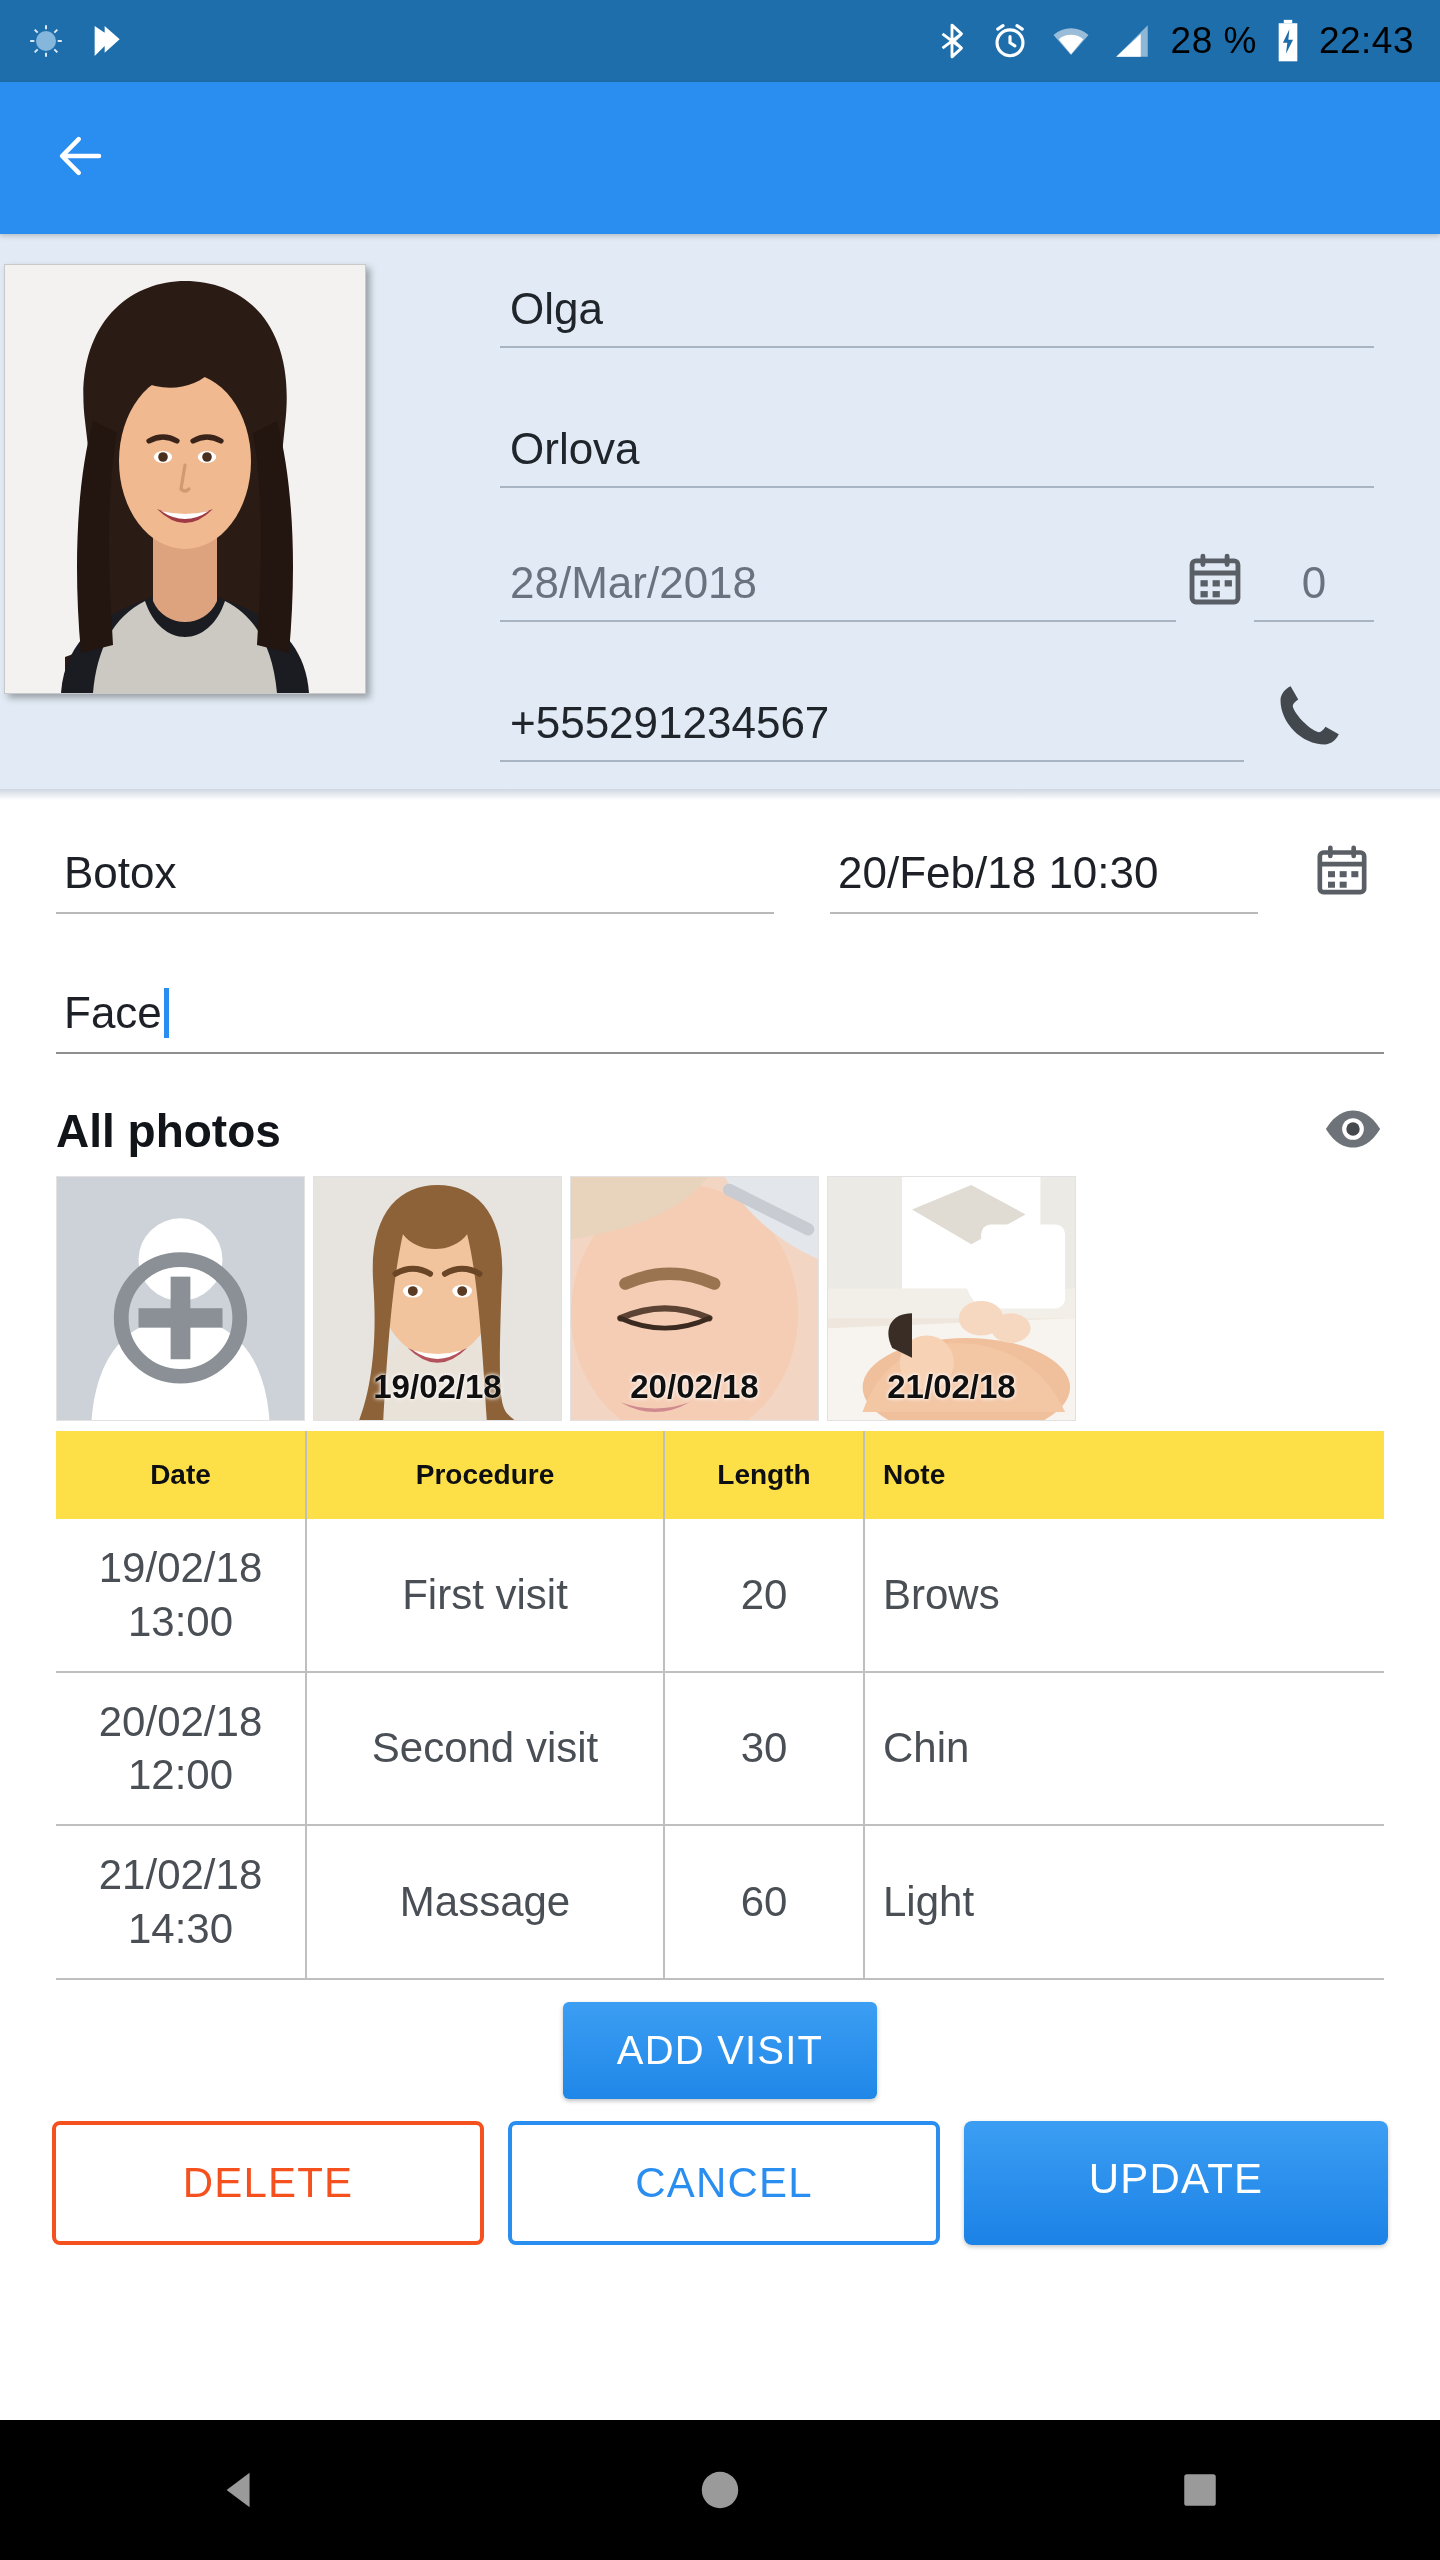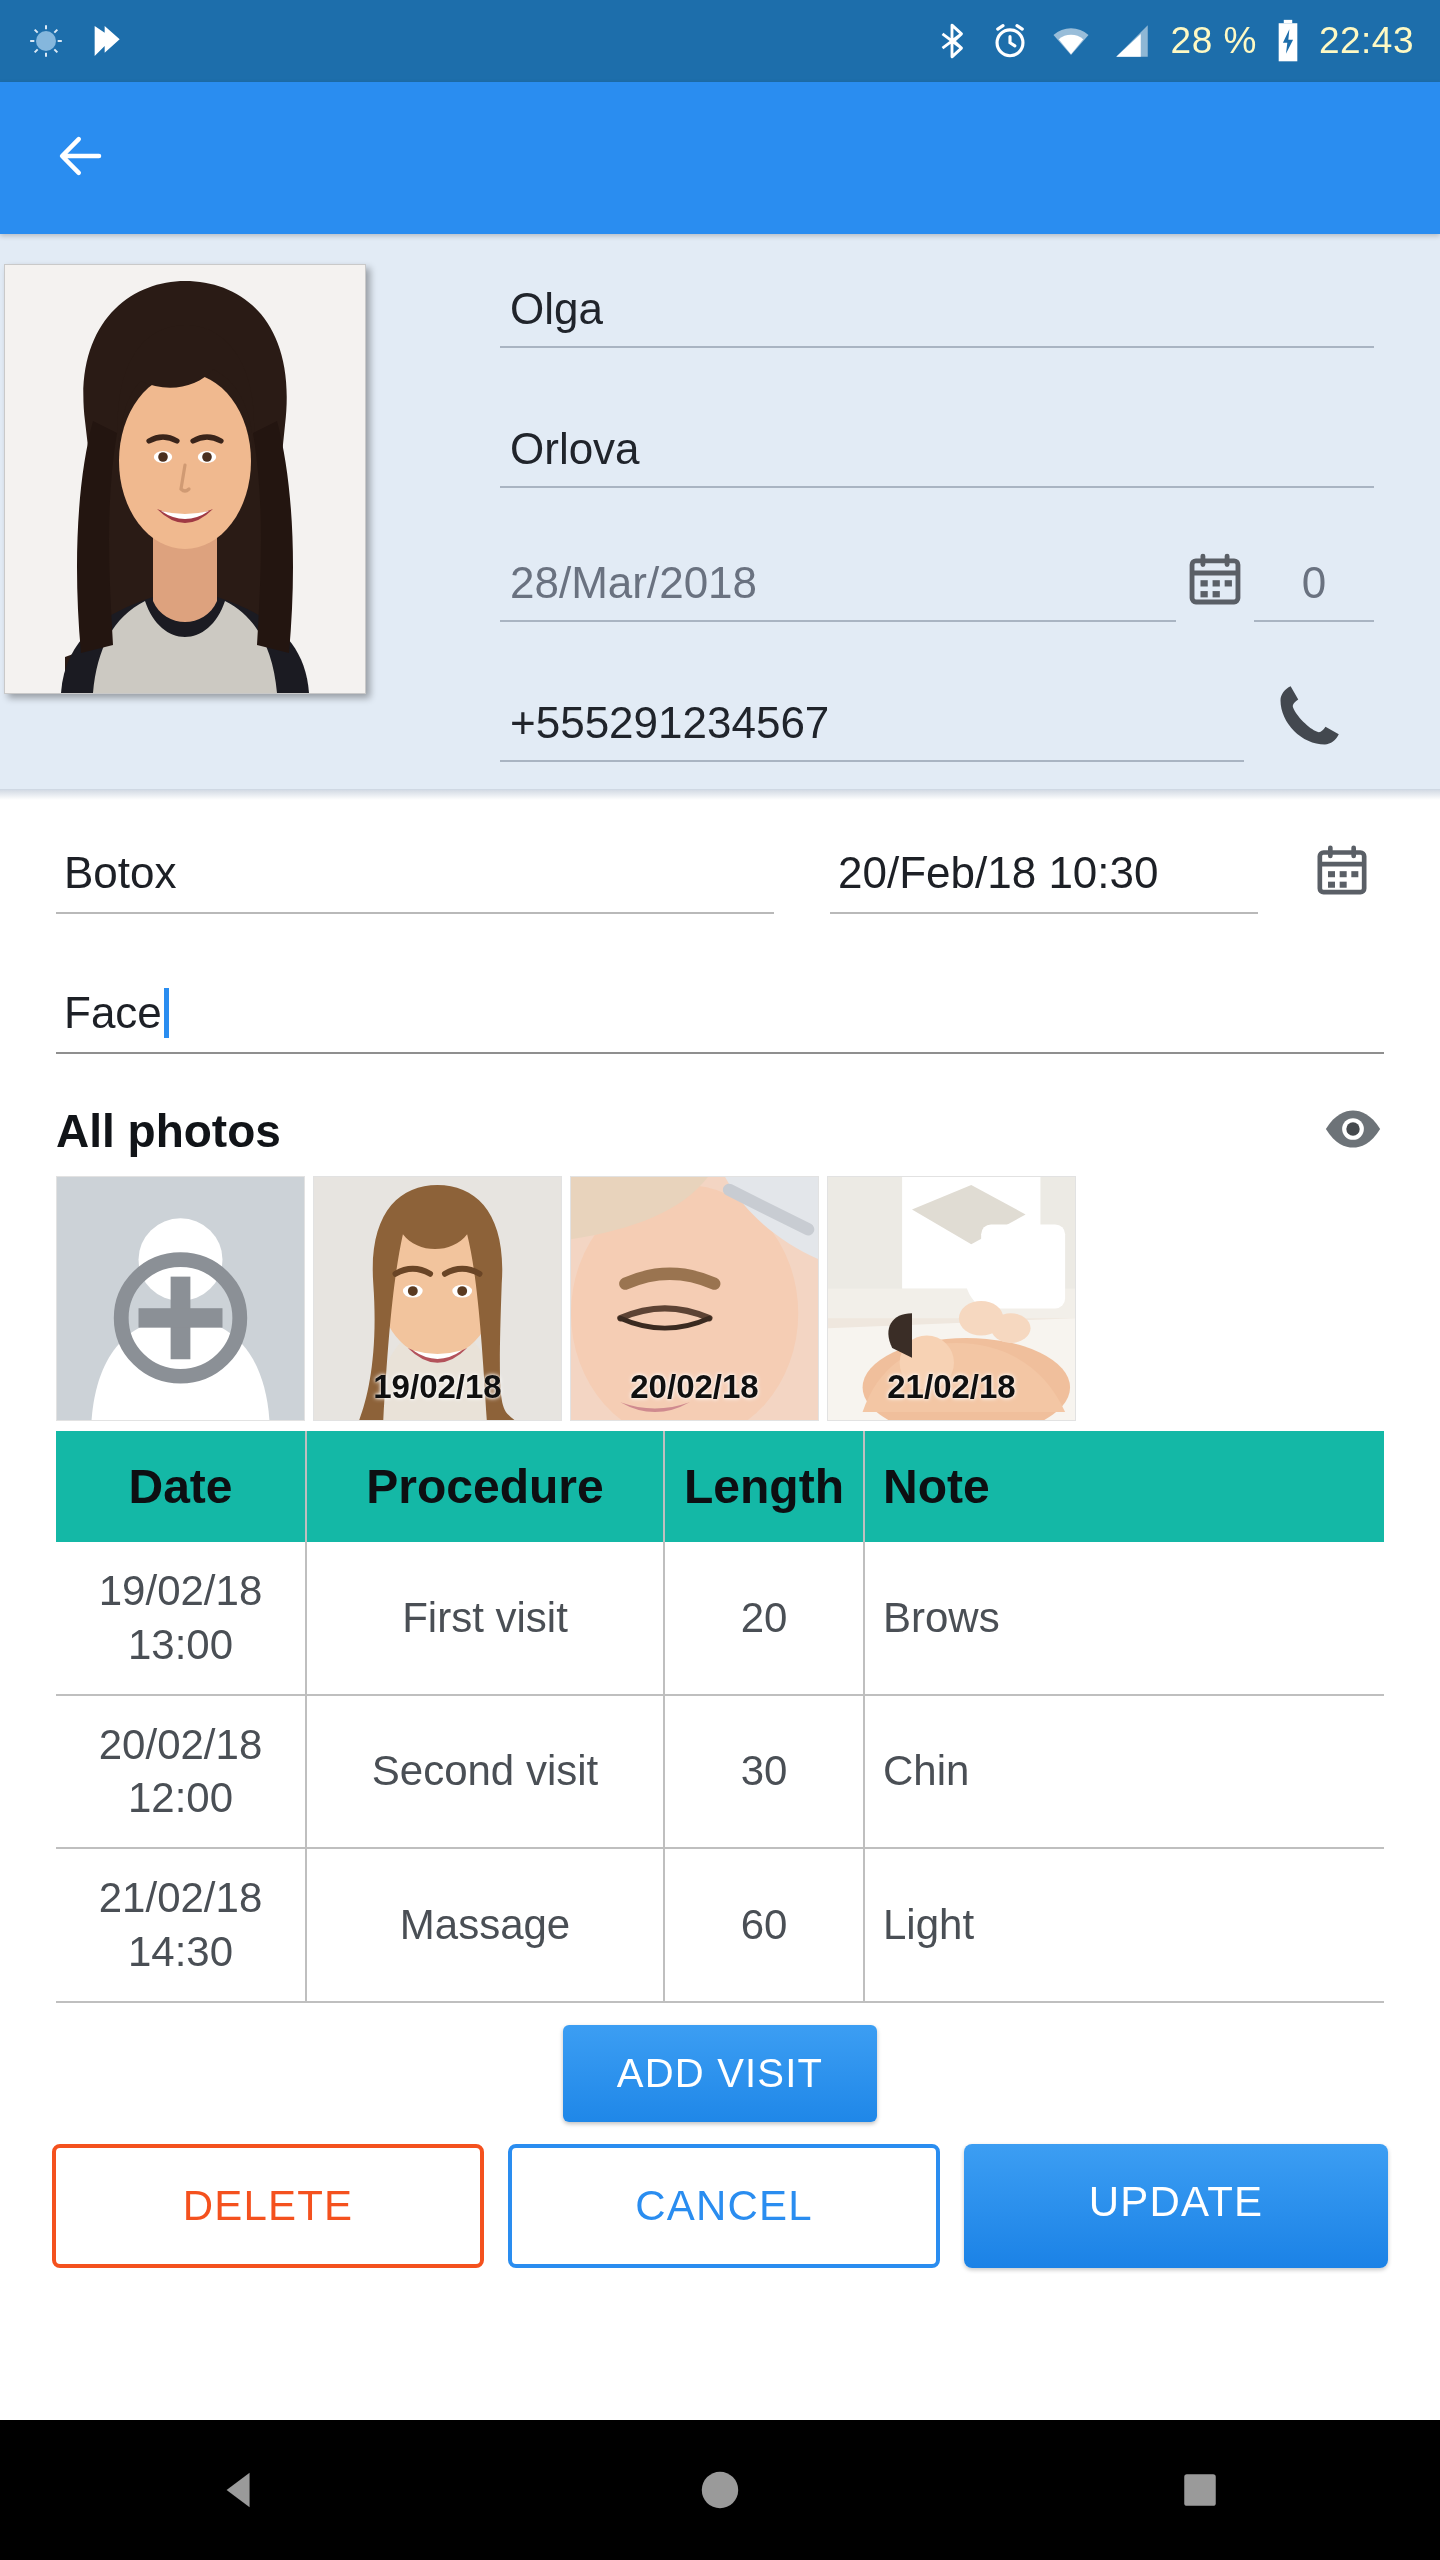--- a/index.html
+++ b/index.html
@@ -6,21 +6,21 @@
   html, body {
     width: 1440px; height: 2560px;
     background: #ffffff;
     font-family: "Liberation Sans", sans-serif;
     overflow: hidden;
   }
   #app { position: relative; width: 1440px; height: 2560px; display: flex; flex-direction: column; }
 
   
   .statusbar {
-    height: 82px; background: #1d6eab; color: #fef9c3;
+    height: 82px; background: #1d6eab; color: #000000;
     display: flex; align-items: center; padding: 0 26px; flex: 0 0 auto;
   }
   .sb-left { display: flex; align-items: center; gap: 22px; }
   .sb-right { margin-left: auto; display: flex; align-items: center; gap: 18px; }
   .sb-icon { display: flex; align-items: center; justify-content: center; }
   .sb-text { font-size: 37px; letter-spacing: .5px; font-weight: 400; }
   .sb-time { font-size: 37px; letter-spacing: .5px; }
 
   
   .appbar {
@@ -95,21 +95,21 @@
   .thumb-label {
     position: absolute; left: 0; right: 0; bottom: 14px; text-align: center;
     font-size: 33px; color: #101010; font-weight: 600;
     text-shadow: 0 0 5px rgba(255,255,255,.95), 0 0 3px rgba(255,255,255,.95);
   }
 
   
   .tbl { padding: 10px 56px 0 56px; }
   table { width: 100%; border-collapse: collapse; table-layout: fixed; }
   th {
-    background: #14b8a6; font-size: 48px; font-weight: 700; color: #0d0f12;
+    background: #fde047; font-size: 28px; font-weight: 700; color: #0d0f12;
     padding: 28px 0; border-right: 2px solid #bfbfbf; margin-top: 48px;
   }
   th:last-child { border-right: none; }
   td {
     font-size: 42px; color: #4a4f55; padding: 22px 0;
     border-right: 2px solid #bfbfbf; border-bottom: 2px solid #bfbfbf;
     text-align: center; vertical-align: middle;
   }
   td:last-child { border-right: none; }
   .col-date { width: 250px; }

